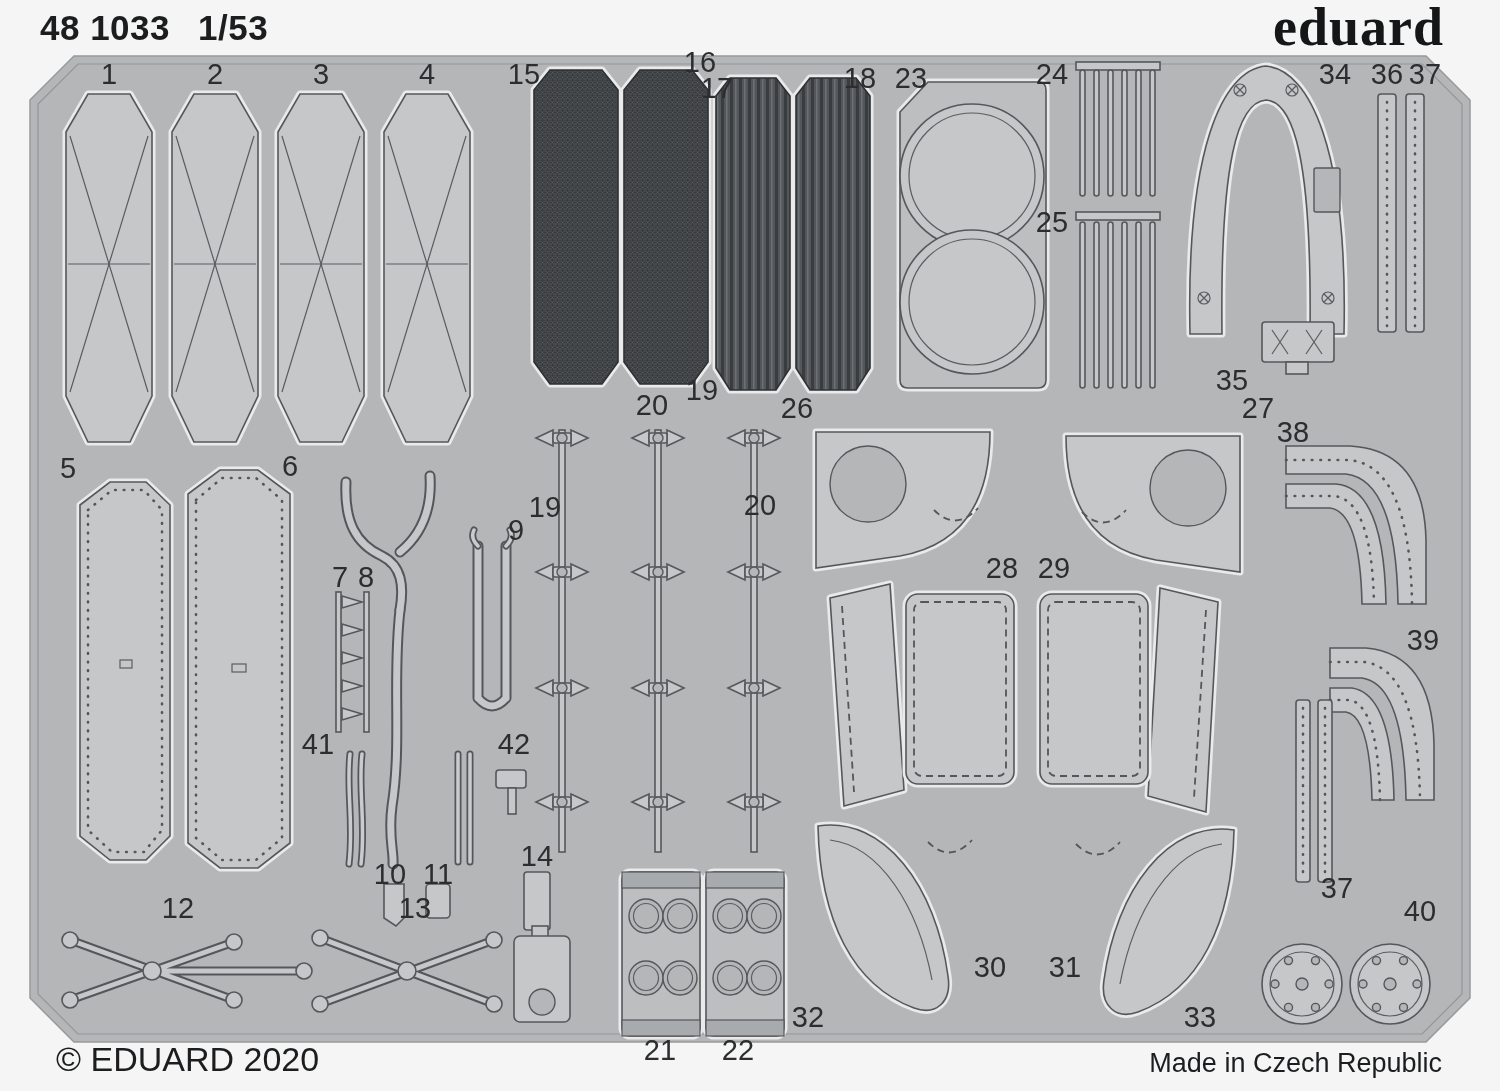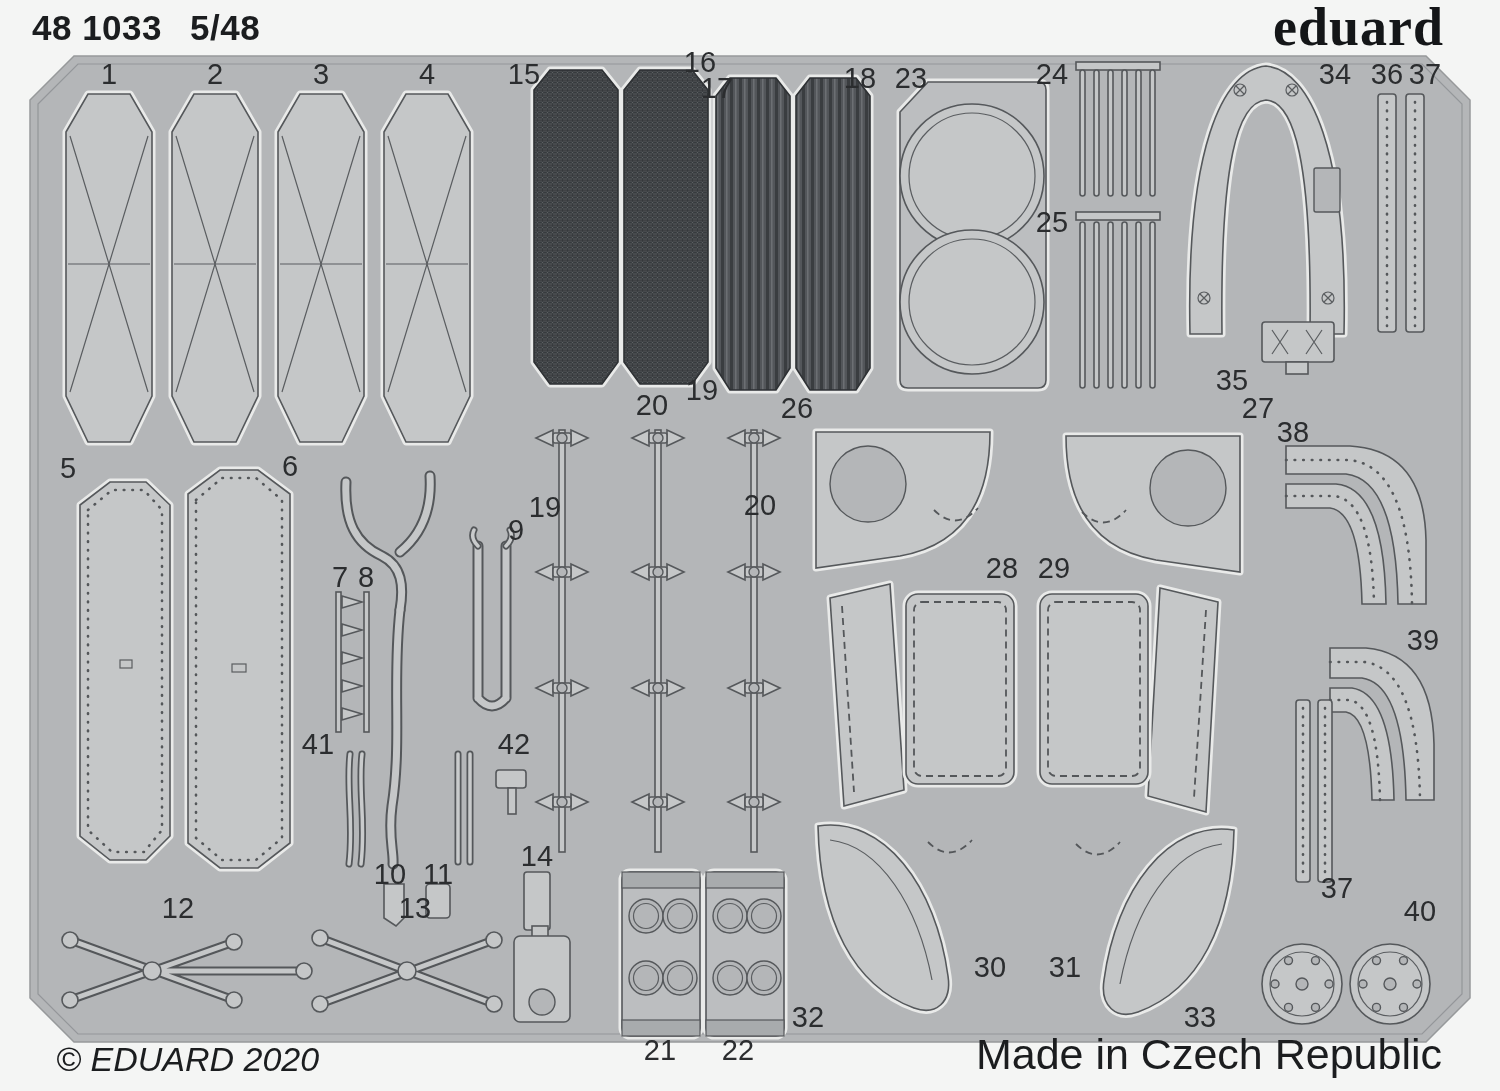--- a/index.html
+++ b/index.html
@@ -21,30 +21,30 @@
   .stripes{fill:url(#stripes);stroke:#2e3134;stroke-width:1.6;}
   .tube-d{fill:none;stroke:#54575a;stroke-width:11;stroke-linecap:round;}
   .tube-l{fill:none;stroke:#c5c7c8;stroke-width:7;stroke-linecap:round;}
   .wire-d{fill:none;stroke:#54575a;stroke-width:7;stroke-linecap:round;}
   .wire-l{fill:none;stroke:#c9cbcc;stroke-width:3.5;stroke-linecap:round;}
   .link-d{fill:none;stroke:#54575a;stroke-width:9;stroke-linecap:round;}
   .link-l{fill:none;stroke:#c5c7c8;stroke-width:5;stroke-linecap:round;}
   .plabel{font:29px "Liberation Sans",sans-serif;fill:#2b2d2f;text-anchor:middle;}
   
   .hdr{
-    position:absolute;top:8px;left:32px;display:flex;gap:28px;
+    position:absolute;top:8px;left:40px;display:flex;gap:28px;
     font-size:35px;font-weight:bold;color:#1b1d1f;letter-spacing:.5px;
   }
   .brand{
     position:absolute;top:-4px;right:56px;
     font-family:"Liberation Serif",serif;font-size:54px;font-weight:bold;
     color:#141618;letter-spacing:1px;
   }
-  .ftr-l{position:absolute;bottom:12px;left:56px;font-size:34px;color:#1b1d1f;font-style:italic;}
-  .ftr-r{position:absolute;bottom:12px;right:58px;font-size:43px;color:#1b1d1f;text-align:right;}
+  .ftr-l{position:absolute;bottom:12px;left:56px;font-size:34px;color:#1b1d1f;}
+  .ftr-r{position:absolute;bottom:12px;right:58px;font-size:27px;color:#1b1d1f;text-align:right;}
 </style>
 </head>
 <body>
 
 <svg id="art" width="1500" height="1091" viewBox="0 0 1500 1091">
   <defs>
     <pattern id="mesh" width="5" height="5" patternUnits="userSpaceOnUse">
       <rect width="5" height="5" fill="#474a4d"></rect>
       <path d="M0,0H5M0,2.5H5M2.5,0V5" stroke="#34373a" stroke-width="0.8"></path>
       <circle cx="2.5" cy="2.5" r="0.7" fill="#5d6063"></circle>
@@ -429,17 +429,17 @@
       <text x="1065" y="977" class="plabel">31</text>
       <text x="808" y="1027" class="plabel">32</text>
       <text x="1200" y="1027" class="plabel">33</text>
       <text x="660" y="1060" class="plabel">21</text>
       <text x="738" y="1060" class="plabel">22</text>
     </g>
 </svg>
 
 <div class="hdr">
   <span>48 1033</span>
-  <span>5/48</span>
+  <span>1/53</span>
 </div>
 <div class="brand">eduard</div>
 <div class="ftr-l">© EDUARD 2020</div>
 <div class="ftr-r">Made in Czech Republic</div>
 
 </body></html>

